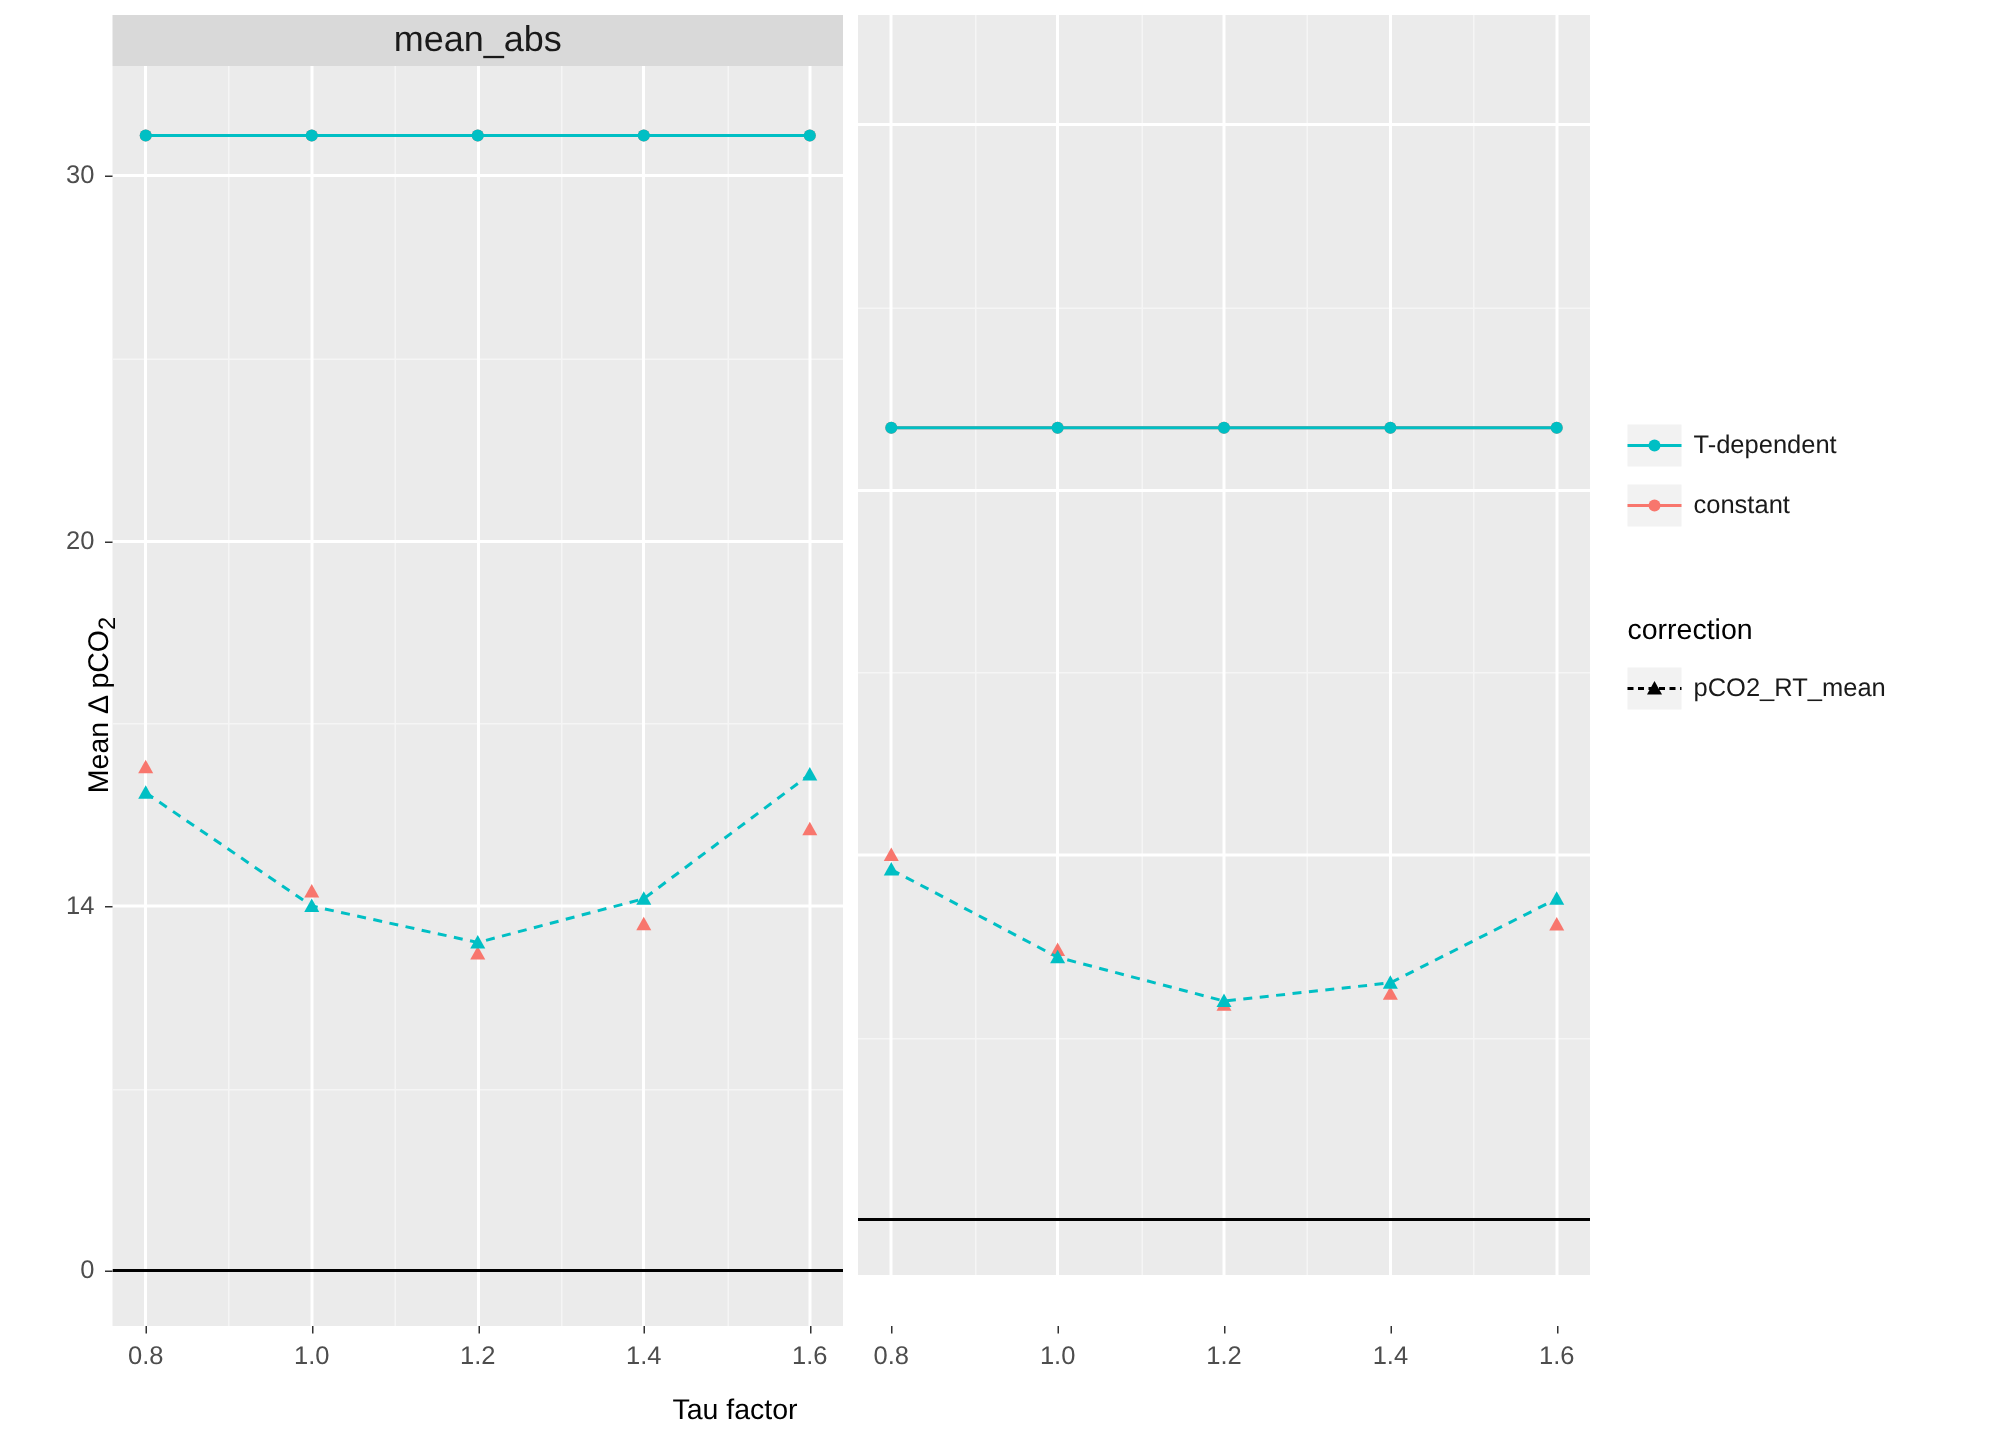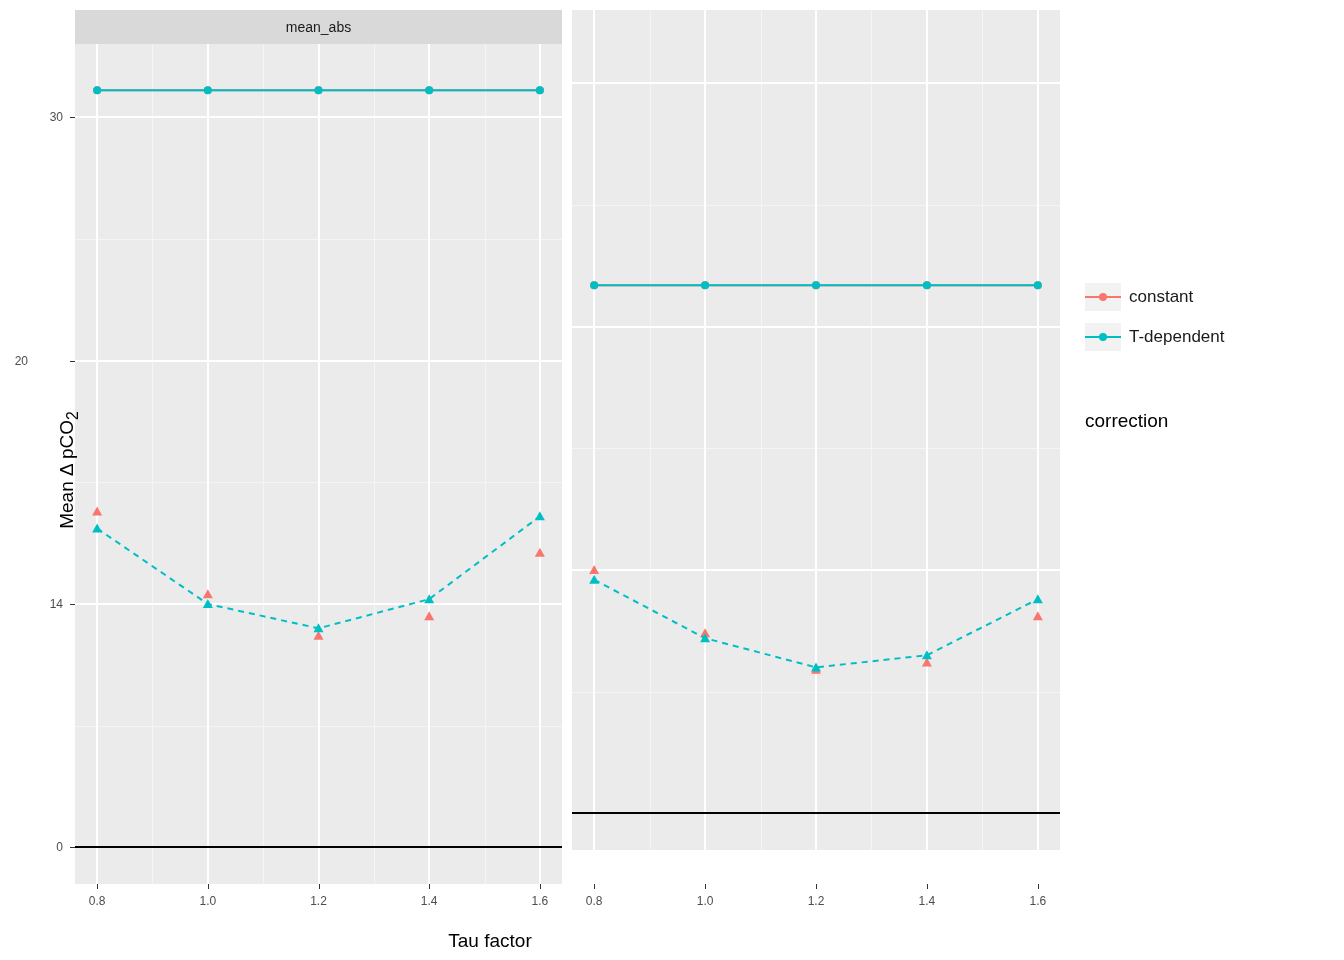--- a/index.html
+++ b/index.html
@@ -22,38 +22,38 @@
     position: absolute;
     top: 0;
     height: 100%;
   }
   .facet-strip {
     background: #d9d9d9;
     height: 34px;
     display: flex;
     align-items: center;
     justify-content: center;
-    font-size: 14px;
+    font-size: 24px;
     color: #1a1a1a;
   }
   .panel {
     background: #ebebeb;
     position: relative;
     height: 840px;
     overflow: hidden;
   }
   .grid-major-h, .grid-major-v { position: absolute; background: white; }
   .grid-major-h { height: 2px; width: 100%; }
   .grid-major-v { width: 2px; height: 100%; }
   .grid-minor-h, .grid-minor-v { position: absolute; background: #f5f5f5; }
   .grid-minor-h { height: 1px; width: 100%; }
   .grid-minor-v { width: 1px; height: 100%; }
   .axis-label {
     position: absolute;
-    font-size: 12px;
+    font-size: 17px;
     color: #4d4d4d;
   }
   .axis-title {
     position: absolute;
     font-size: 19px;
     color: black;
   }
   .tick {
     position: absolute;
     background: #333;
@@ -210,39 +210,48 @@
 </div>
 
 <div class="axis-title" style="left:490px; top:930px; transform:translateX(-50%);">
   <span>Tau factor</span>
 </div>
 
 <div class="legend-area">
   <div class="legend-row">
     <div class="legend-key">
       <svg class="plot-svg">
-          <line x1="0" y1="14" x2="36" y2="14" stroke="#F8766D" stroke-width="2"></line>
-          <circle cx="18" cy="14" r="4" fill="#F8766D"></circle>
+          <line x1="0" y1="14" x2="36" y2="14" stroke="#00BFC4" stroke-width="2"></line>
+          <circle cx="18" cy="14" r="4" fill="#00BFC4"></circle>
         </svg>
     </div>
-    <span class="legend-label">constant</span>
+    <span class="legend-label">T-dependent</span>
   </div>
   <div class="legend-row">
     <div class="legend-key">
       <svg class="plot-svg">
-          <line x1="0" y1="14" x2="36" y2="14" stroke="#00BFC4" stroke-width="2"></line>
-          <circle cx="18" cy="14" r="4" fill="#00BFC4"></circle>
+          <line x1="0" y1="14" x2="36" y2="14" stroke="#F8766D" stroke-width="2"></line>
+          <circle cx="18" cy="14" r="4" fill="#F8766D"></circle>
         </svg>
     </div>
-    <span class="legend-label">T-dependent</span>
+    <span class="legend-label">constant</span>
   </div>
 
   <div style="height:50px;"></div>
 
   <div class="legend-title">correction</div>
+  <div class="legend-row">
+    <div class="legend-key">
+      <svg class="plot-svg">
+          <line x1="0" y1="14" x2="36" y2="14" stroke="black" stroke-width="2" stroke-dasharray="4 3"></line>
+          <polygon points="18,9 23,18 13,18" fill="black"></polygon>
+        </svg>
+    </div>
+    <span class="legend-label">pCO2_RT_mean</span>
+  </div>
 </div>
 
 <div class="axis-label" style="left: 97.1364px; top: 894px; transform: translateX(-50%);">0.8</div>
 <div class="tick x-tick" style="left: 97.1364px; top: 884px;"></div>
 <div class="axis-label" style="left: 207.818px; top: 894px; transform: translateX(-50%);">1.0</div>
 <div class="tick x-tick" style="left: 207.818px; top: 884px;"></div>
 <div class="axis-label" style="left: 318.5px; top: 894px; transform: translateX(-50%);">1.2</div>
 <div class="tick x-tick" style="left: 318.5px; top: 884px;"></div>
 <div class="axis-label" style="left: 429.182px; top: 894px; transform: translateX(-50%);">1.4</div>
 <div class="tick x-tick" style="left: 429.182px; top: 884px;"></div>
@@ -255,16 +264,16 @@
 <div class="axis-label" style="left: 816px; top: 894px; transform: translateX(-50%);">1.2</div>
 <div class="tick x-tick" style="left: 816px; top: 884px;"></div>
 <div class="axis-label" style="left: 926.909px; top: 894px; transform: translateX(-50%);">1.4</div>
 <div class="tick x-tick" style="left: 926.909px; top: 884px;"></div>
 <div class="axis-label" style="left: 1037.82px; top: 894px; transform: translateX(-50%);">1.6</div>
 <div class="tick x-tick" style="left: 1037.82px; top: 884px;"></div>
 <div class="axis-label" style="right: 1281px; top: 847.478px; transform: translateY(-50%);">0</div>
 <div class="tick y-tick" style="left: 70px; top: 847.478px;"></div>
 <div class="axis-label" style="right: 1281px; top: 604px; transform: translateY(-50%);">14</div>
 <div class="tick y-tick" style="left: 70px; top: 604px;"></div>
-<div class="axis-label" style="right: 1316px; top: 360.522px; transform: translateY(-50%); margin-left: 48px;">20</div>
+<div class="axis-label" style="right: 1281px; top: 360.522px; transform: translateY(-50%); margin-left: 48px;">20</div>
 <div class="tick y-tick" style="left: 70px; top: 360.522px;"></div>
 <div class="axis-label" style="right: 1281px; top: 117.043px; transform: translateY(-50%);">30</div>
 <div class="tick y-tick" style="left: 70px; top: 117.043px;"></div>
 
 </body></html>

